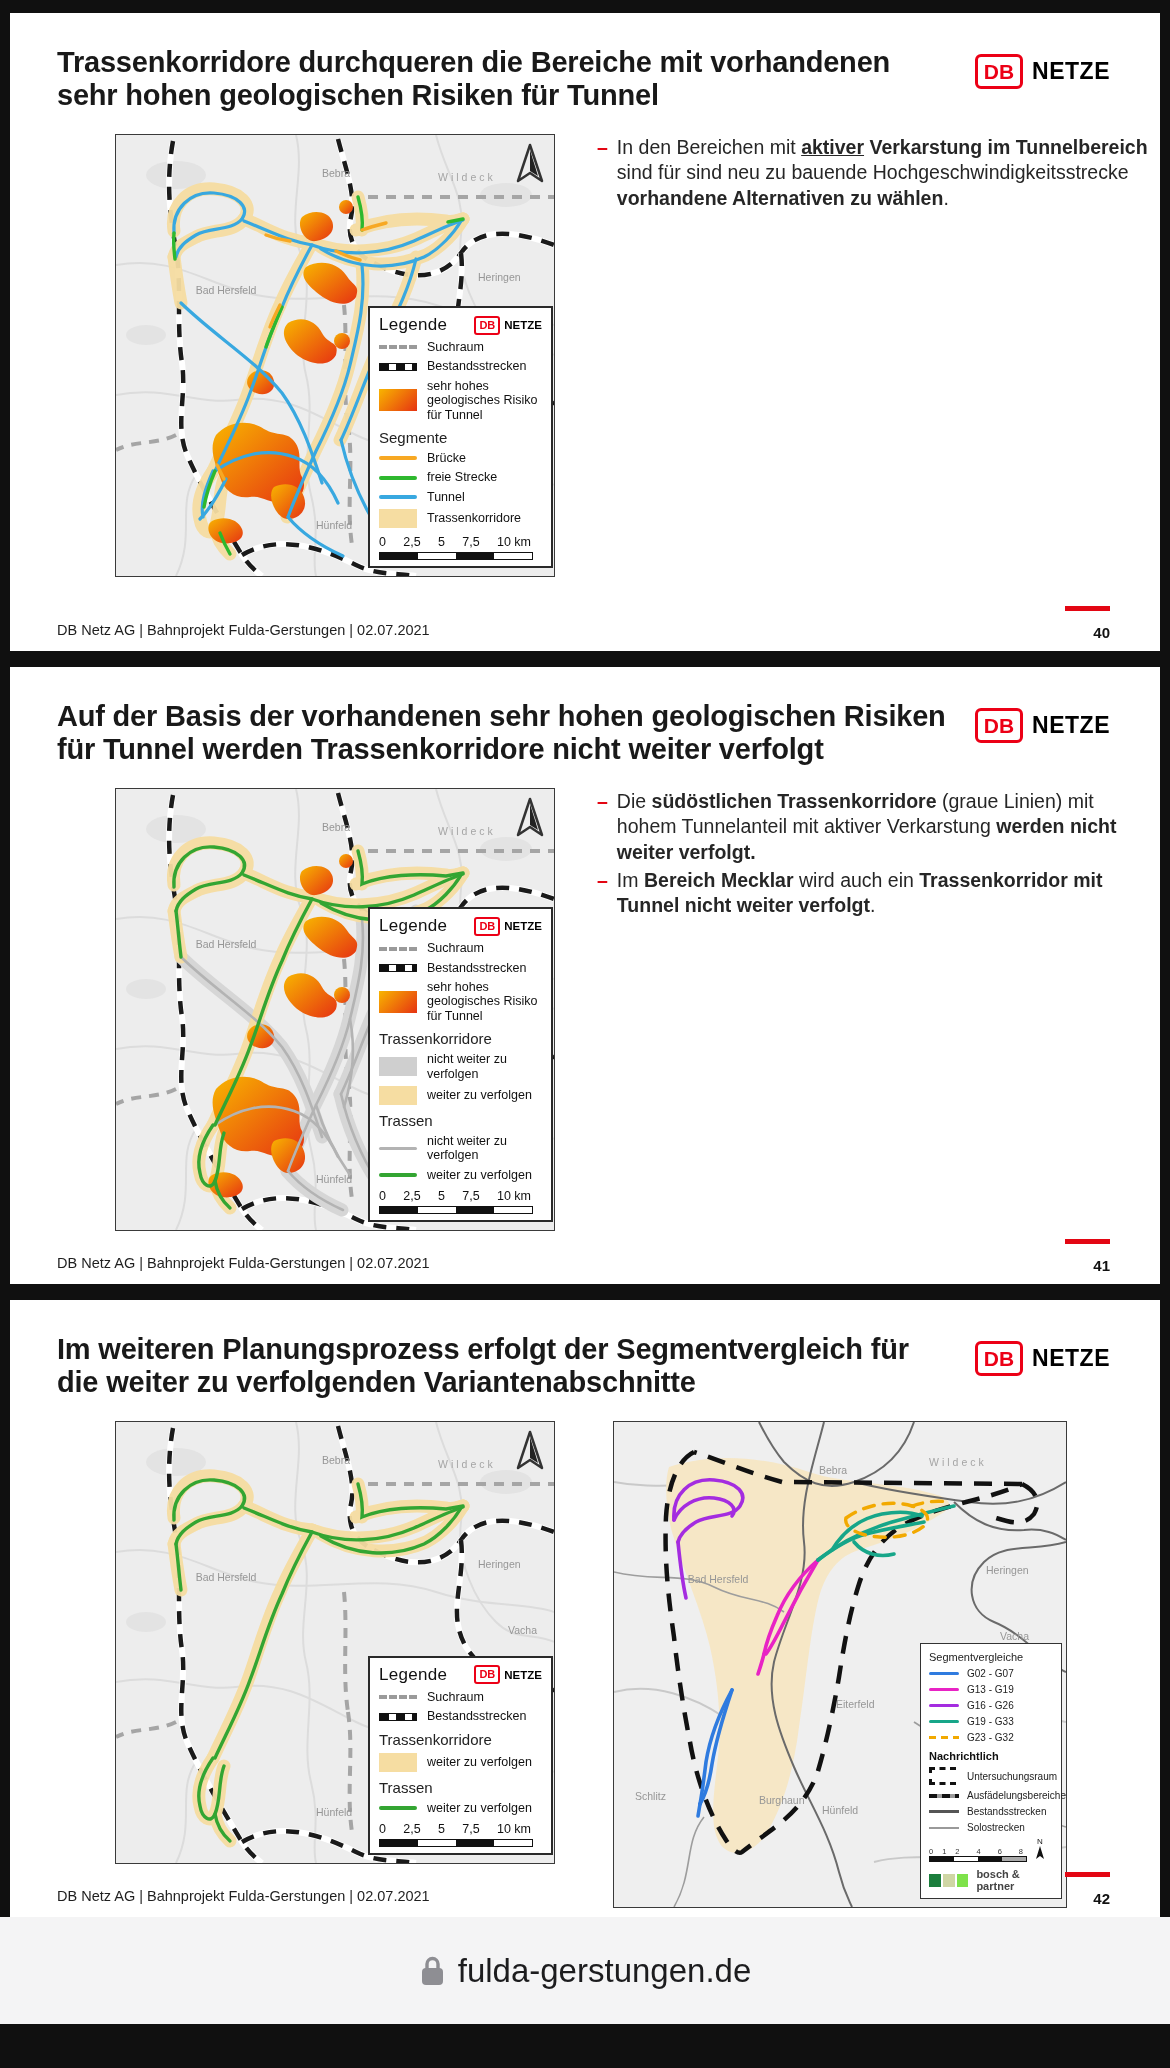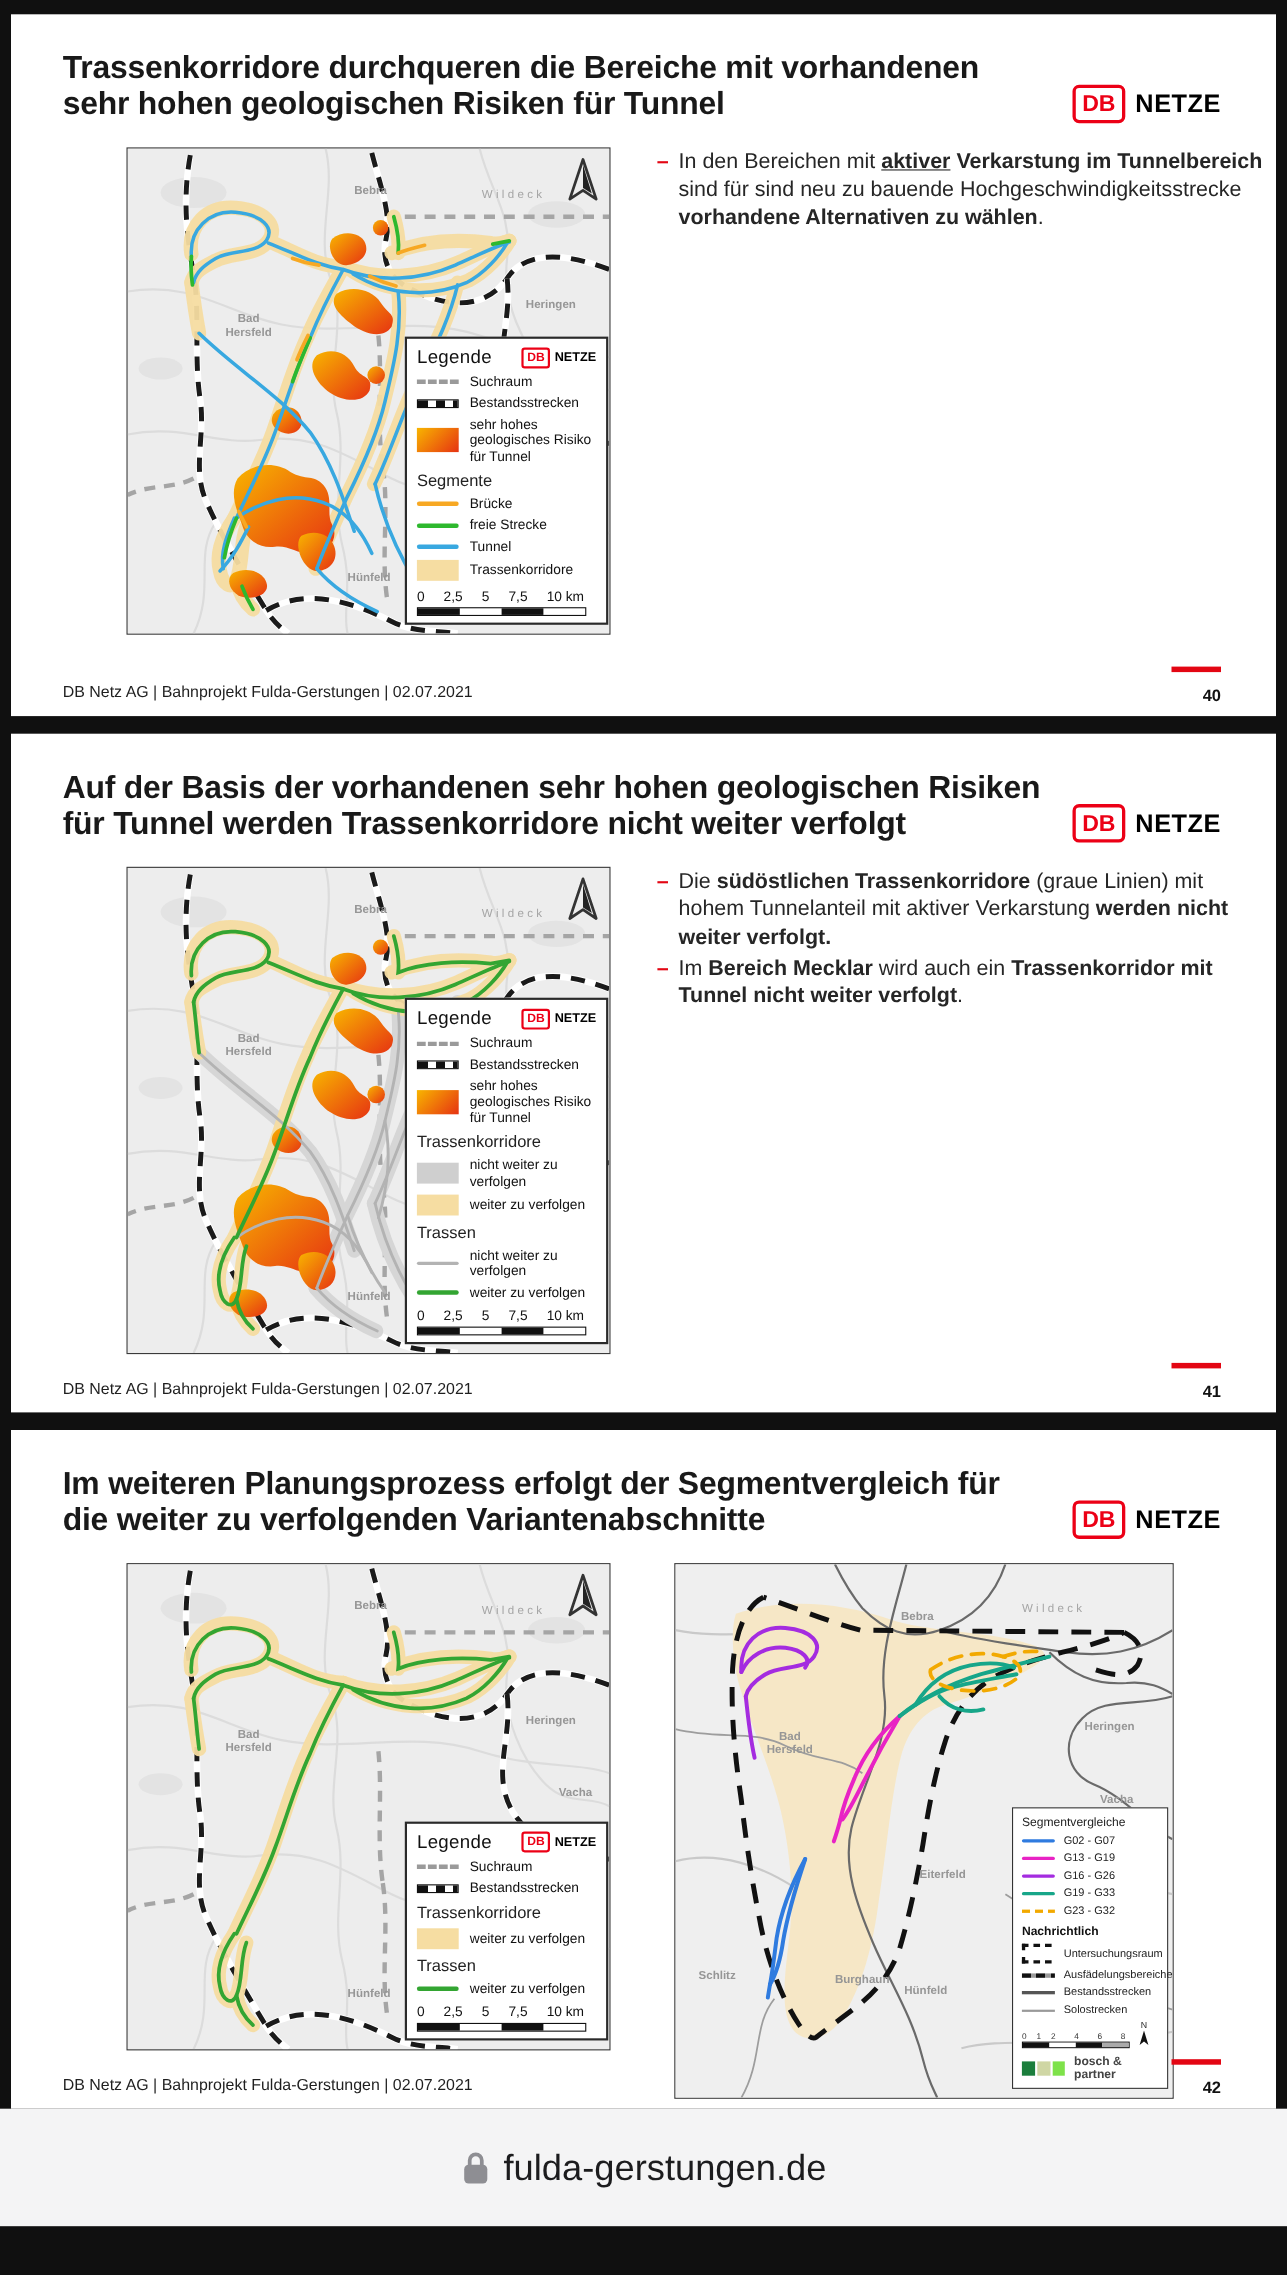--- a/index.html
+++ b/index.html
@@ -1,20 +1,20 @@
 <!DOCTYPE html>
 <html><head>
 <meta charset="utf-8">
 <style>
 html,body{margin:0;padding:0}
 body{width:1170px;background:#101010;font-family:"Liberation Sans",sans-serif;-webkit-font-smoothing:antialiased}
 .slide{position:relative;background:#ffffff;margin:0 10px;height:638px;overflow:hidden}
 #slide1{margin-top:13px}
 #slide2,#slide3{margin-top:16px;height:617px}
-.slide-head{display:flex;justify-content:space-between;align-items:flex-end;padding:33px 50px 0 47px}
+.slide-head{display:flex;justify-content:space-between;align-items:flex-start;padding:33px 50px 0 47px}
 .title{margin:0;font-size:29px;line-height:1.14;font-weight:800;color:#191919;letter-spacing:-0.2px;max-width:890px}
 .logo{display:flex;align-items:center;gap:9px;margin-top:8px;flex-shrink:0}
 .db-box{border:3px solid #ec0016;border-radius:6px;color:#ec0016;font-weight:800;font-size:21px;line-height:1;padding:4px 6px}
 .netze{font-size:23px;font-weight:800;color:#000;letter-spacing:.5px}
 .content{display:flex;margin:22px 0 0 105px}
 .map{position:relative;width:438px;height:441px;border:1px solid #3a3a3a;background:#ededed;flex-shrink:0;overflow:hidden}
 .map.big{width:452px;height:485px;margin-left:58px}
 .map svg.base{position:absolute;left:0;top:0}
 .bullets{margin-left:42px;width:552px;color:#262626;font-size:19.5px;line-height:1.3;padding-top:1px}
 .bullet{display:flex;margin-bottom:3px}
@@ -46,21 +46,21 @@
 .sw-line.blue{background:#38a8e0}
 .sw-line.gray{background:#b3b3b3;height:3px}
 .sw-box{width:38px;height:19px}
 .sw-box.tan{background:#f6dda2}
 .sw-box.gray{background:#cfcfcf}
 .scale-nums{display:flex;justify-content:space-between;width:152px;font-size:12.5px;color:#111;margin-top:7px}
 .scale-bar{display:flex;height:6px;width:152px;border:1px solid #111;margin-top:3px;background:#fff}
 .scale-bar i{flex:1}
 .scale-bar i:nth-child(1),.scale-bar i:nth-child(3){background:#111}
 
-.place{position:absolute;font-size:10.5px;color:#969696;font-weight:700;white-space:nowrap}
+.place{position:absolute;font-size:10.5px;color:#969696;font-weight:400;white-space:nowrap}
 .place.sp{letter-spacing:3px;font-weight:400;color:#a5a5a5}
 .place.two{white-space:normal;text-align:center;line-height:1.1;width:64px}
 
 .legend4{position:absolute;right:4px;bottom:8px;width:142px;background:#fff;border:1.5px solid #333;padding:7px 8px 6px;box-sizing:border-box}
 .l4-title{font-size:11px;font-weight:400;color:#222;margin-bottom:2px}
 .l4-row{display:flex;align-items:center;margin:5px 0}
 .l4-sw{width:30px;margin-right:8px;flex-shrink:0;display:flex;align-items:center}
 .l4-label{font-size:10px;color:#222;white-space:nowrap}
 .l4-line{width:30px;height:3.5px;border-radius:2px}
 .c-segblue{background:#2f7bdf}.c-segmag{background:#e823c4}.c-segpur{background:#a42ce0}.c-segteal{background:#17a689}

